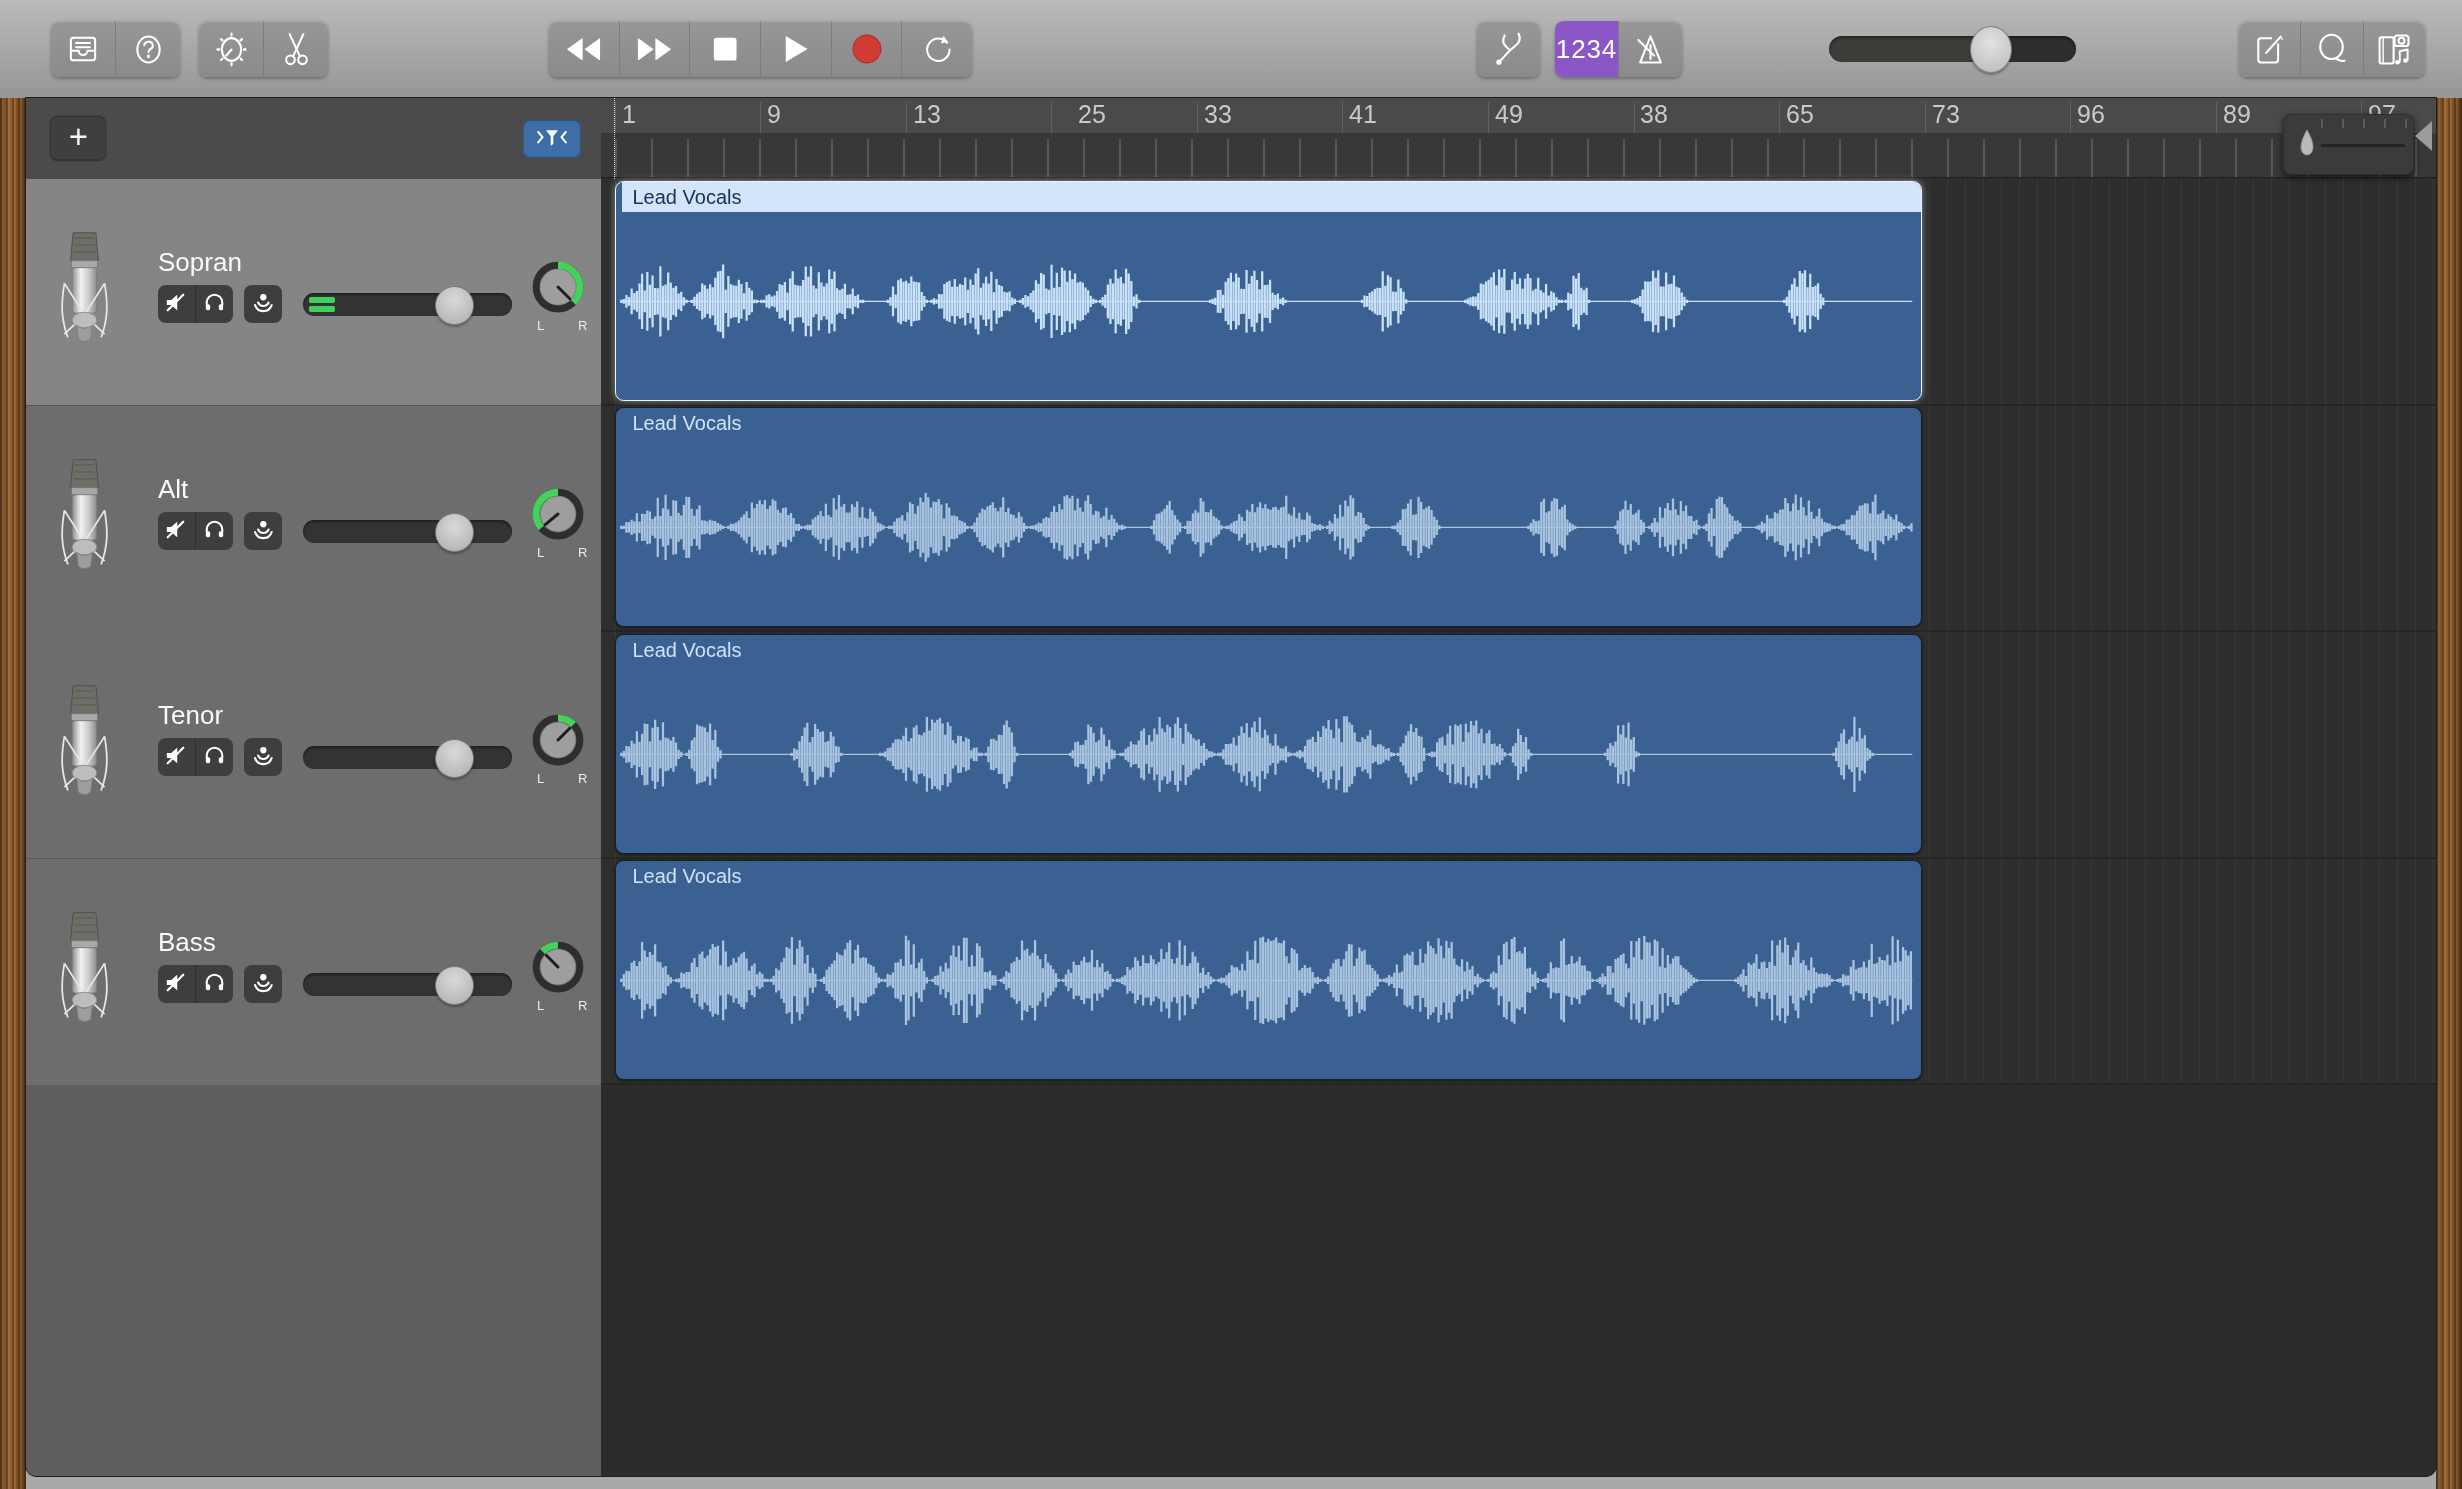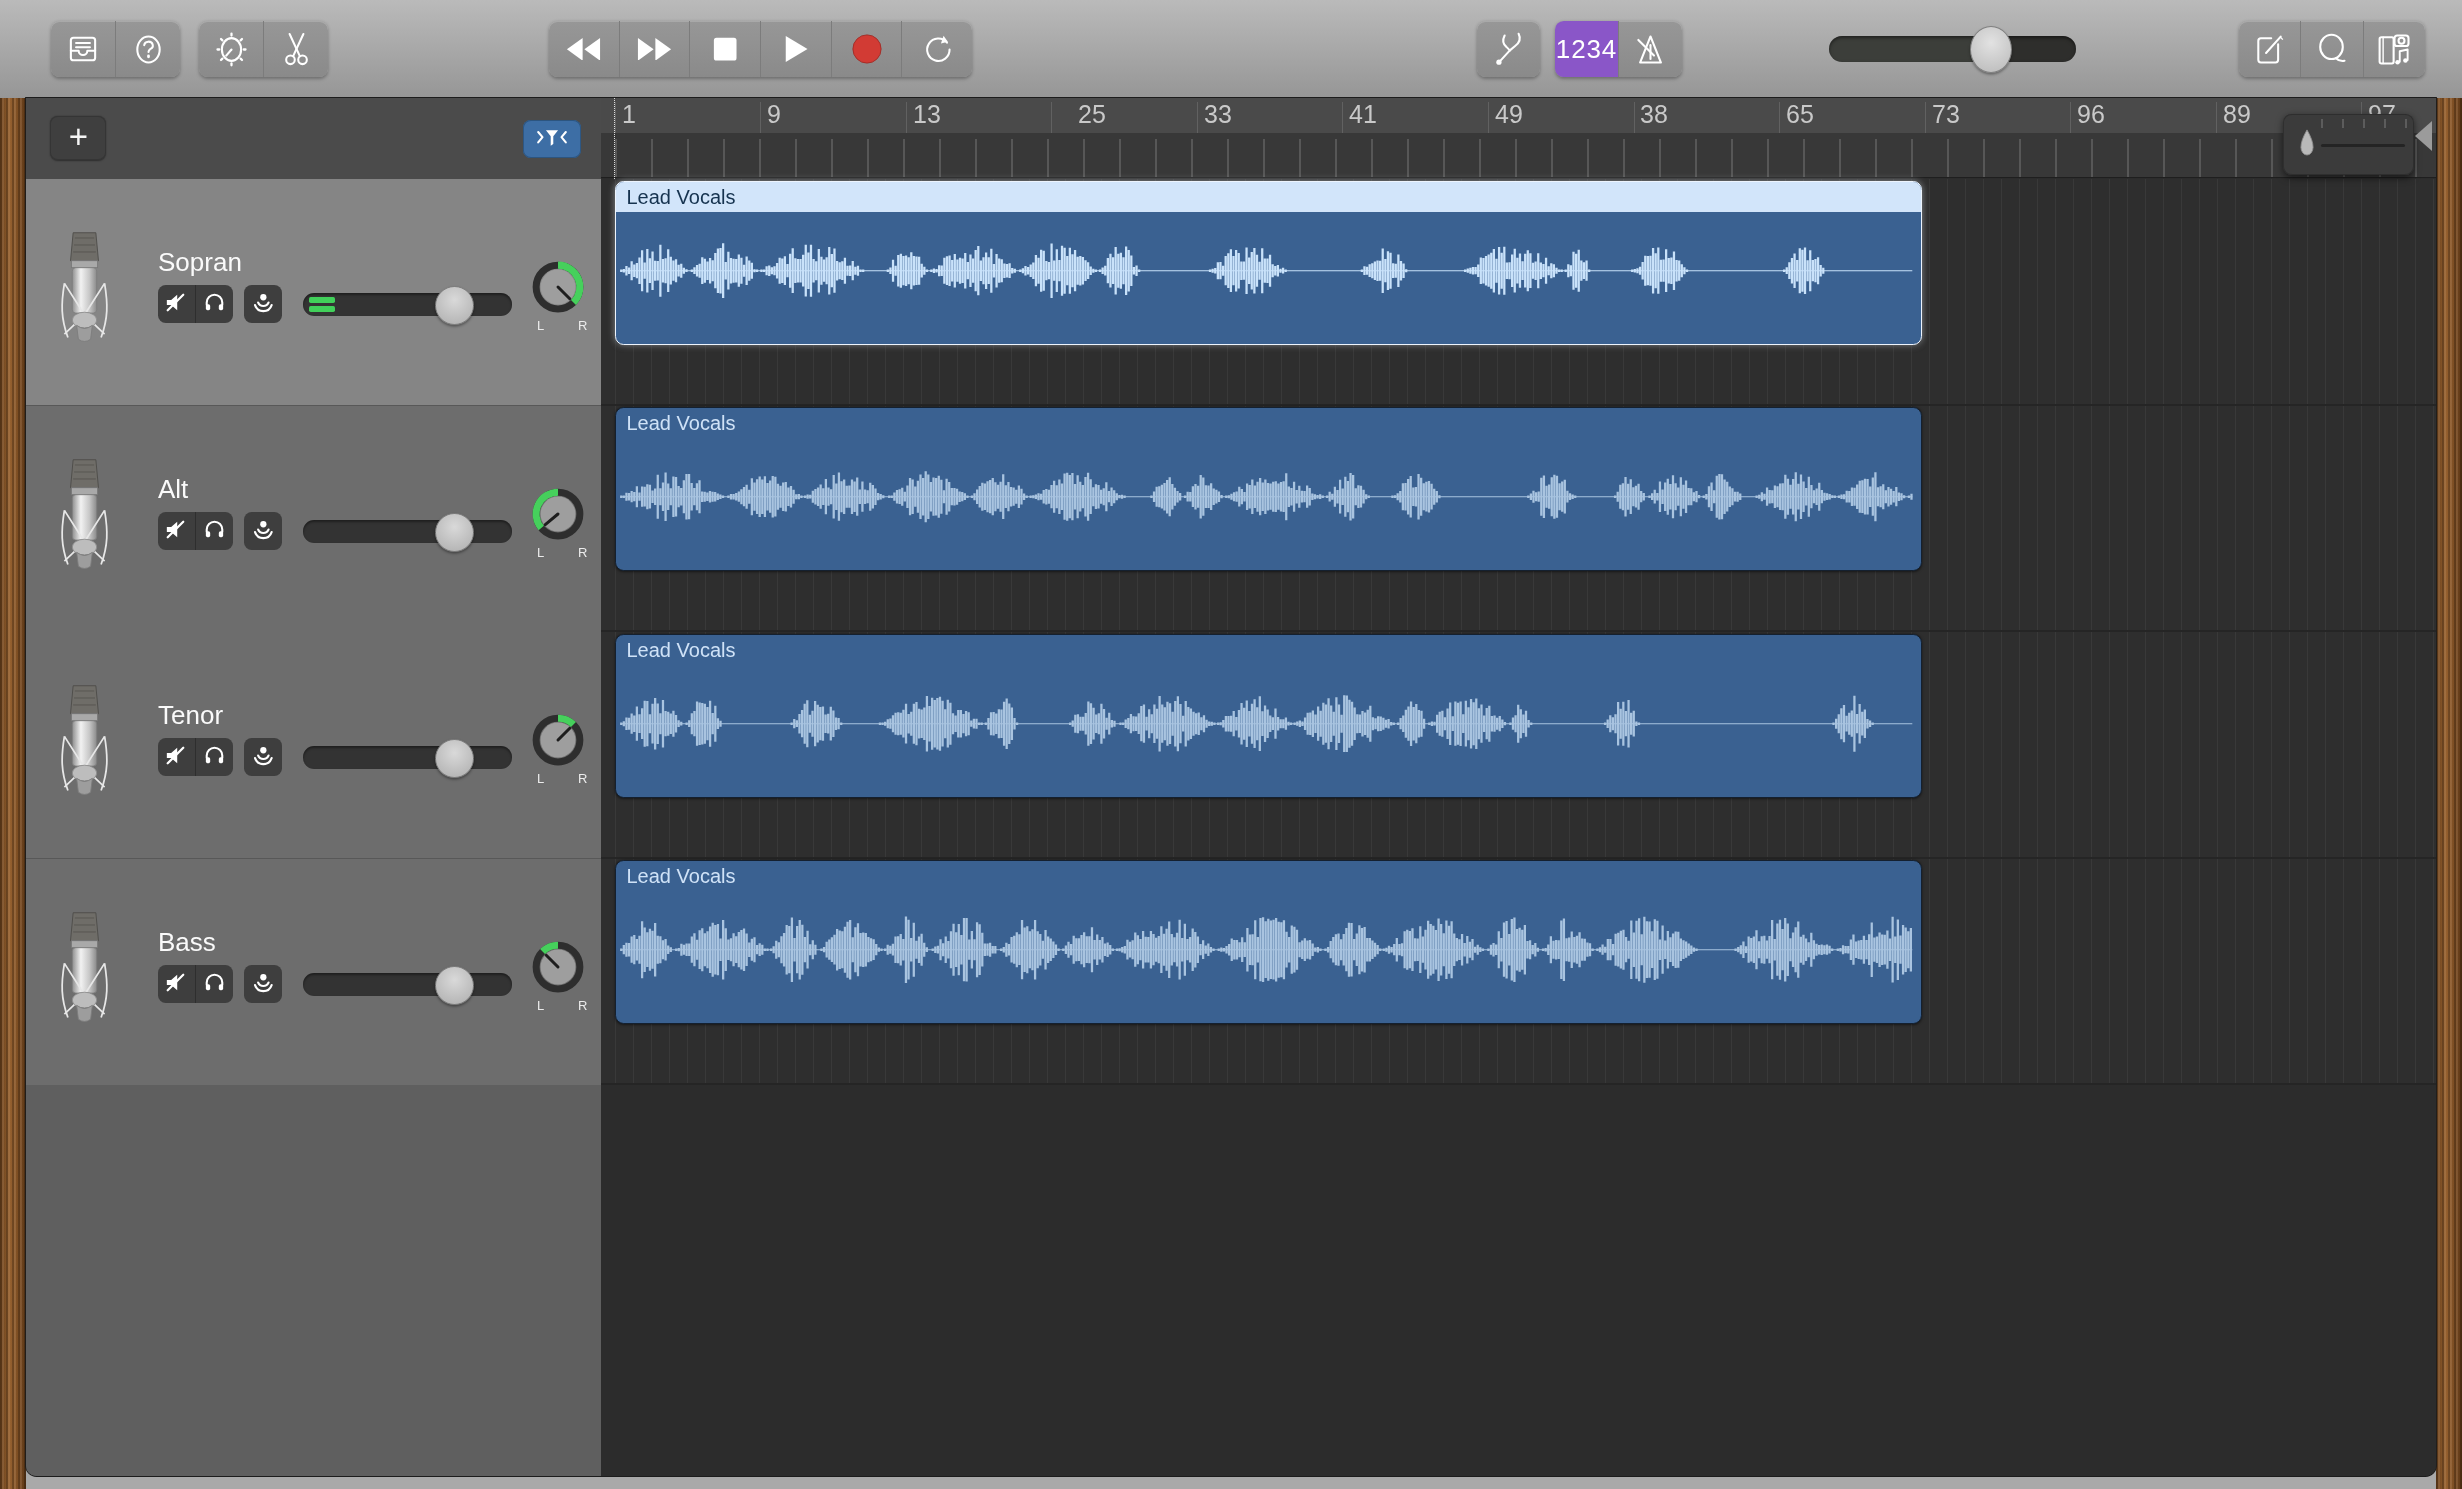--- a/index.html
+++ b/index.html
@@ -92,22 +92,22 @@
     background:repeating-linear-gradient(90deg,#575757 0 1.7px,transparent 1.7px 36px);background-position:14px 0;}
   .numline{position:absolute;top:3.5px;width:0.9px;height:31px;background:#616161;}
   .numlab{position:absolute;top:1.7px;font-size:25px;color:#c9c9c9;}
   .playhead{position:absolute;left:13px;top:0;width:0;height:81px;border-left:1.7px dotted #dcdcdc;}
   .lanes{position:absolute;left:0;top:81px;width:1835px;height:906px;background-color:#2e2e2e;
     background-image:repeating-linear-gradient(90deg,#393939 0 0.9px,transparent 0.9px 18px);
     background-position:14px 0;}
   .lanesep{position:absolute;left:0;width:1835px;height:1.7px;background:#252525;}
   .below-lanes{position:absolute;left:0;top:987px;width:1835px;height:391px;background:#2c2c2c;}
   
-  .region{position:absolute;left:14px;width:1307px;height:164px;background:#3a6191;border-radius:8.7px;
-    overflow:hidden;box-sizing:border-box;}
+  .region{position:absolute;left:14px;width:1307px;height:220px;background:#3a6191;border-radius:8.7px;
+    overflow:hidden;box-sizing:border-box;padding-left:6px;}
   .region.unsel{border:0.9px solid #14202f;box-shadow:0 0.9px 2.6px rgba(0,0,0,.5);}
   .region.sel{border:1.7px solid #edf4fd;box-shadow:0 0 7px rgba(240,247,255,.55),0 1.7px 5.2px rgba(0,0,0,.5);}
   .rheader{height:30px;line-height:30px;padding-left:10.5px;font-size:20px;}
   .region.sel .rheader{background:#d2e5fa;color:#16334f;}
   .region.unsel .rheader{background:transparent;color:#cfe2f7;}
   .wave{position:absolute;left:0;top:0;width:100%;height:100%;}
   
   .zoomsl{position:absolute;left:1682px;top:15.7px;width:131px;height:61px;background:#3b3b3b;border-radius:8.7px;
     box-shadow:0 2.6px 7px rgba(0,0,0,.55),inset 0 0 0 0.9px #2e2e2e;}
   .zoomsl .zline{position:absolute;left:38px;top:30px;width:84px;height:3.5px;background:#242424;border-radius:1.7px;}

